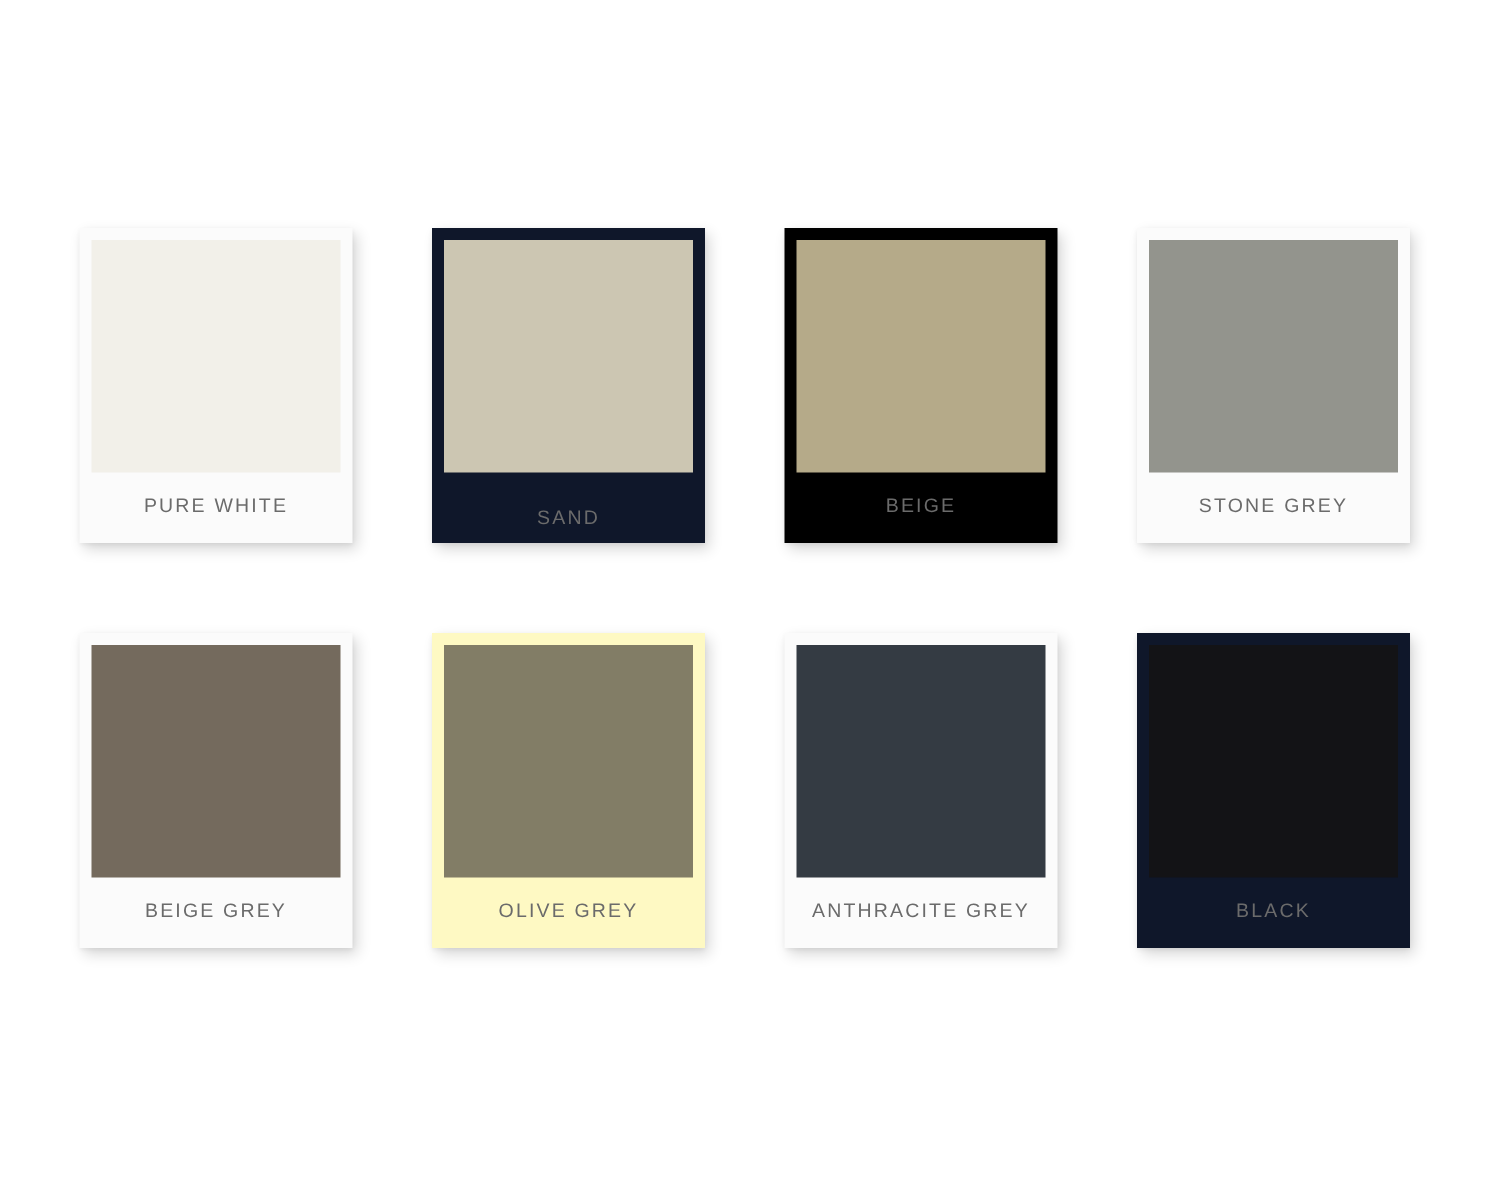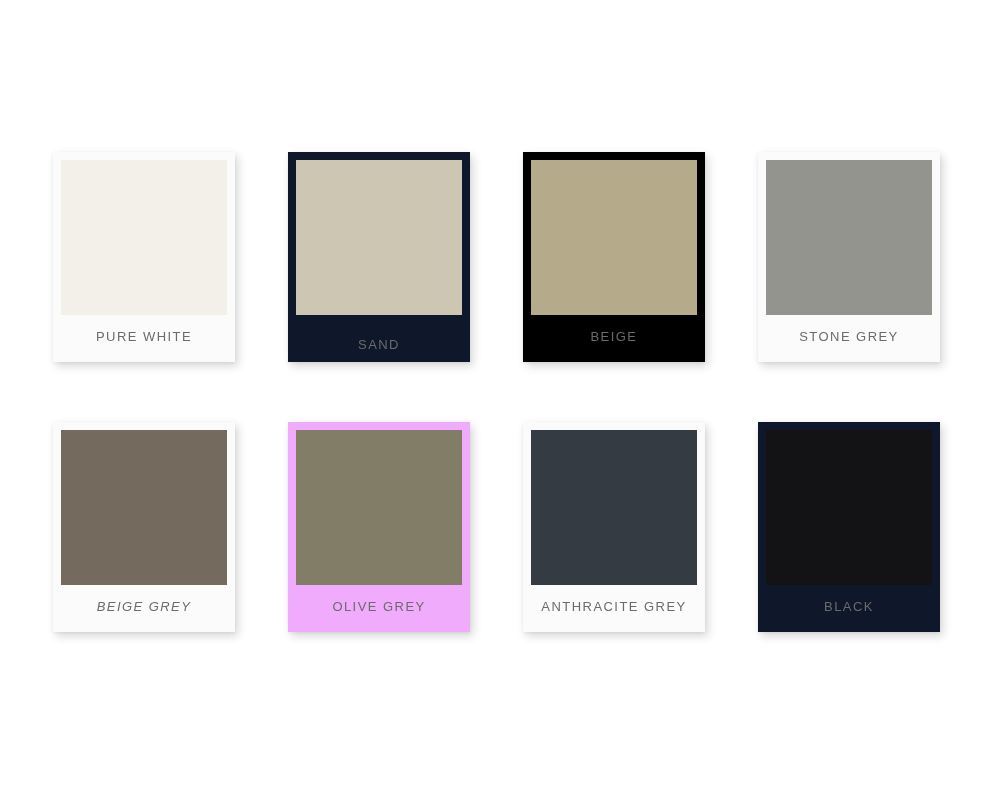--- a/index.html
+++ b/index.html
@@ -102,25 +102,25 @@
     <div class="swatch-card" style="background: rgb(251, 251, 251);">
       <div class="swatch-color" style="background-color: rgb(147, 148, 141);"></div>
       <div class="swatch-label-wrap">
         <span class="swatch-label" style="color: rgb(107, 107, 107);">STONE GREY</span>
       </div>
     </div>
 
     <div class="swatch-card" style="background: rgb(251, 251, 251);">
       <div class="swatch-color" style="background-color: rgb(116, 106, 93);"></div>
       <div class="swatch-label-wrap">
-        <span class="swatch-label" style="color: rgb(107, 107, 107); font-style: italic;">BEIGE GREY</span>
+        <span class="swatch-label" style="color: rgb(107, 107, 107);">BEIGE GREY</span>
       </div>
     </div>
 
-    <div class="swatch-card" style="background: #f0abfc;">
+    <div class="swatch-card" style="background: #fef9c3;">
       <div class="swatch-color" style="background-color: rgb(130, 125, 102);"></div>
       <div class="swatch-label-wrap">
         <span class="swatch-label" style="color: rgb(107, 107, 107);">OLIVE GREY</span>
       </div>
     </div>
 
     <div class="swatch-card" style="background: rgb(251, 251, 251);">
       <div class="swatch-color" style="background-color: rgb(52, 59, 67);"></div>
       <div class="swatch-label-wrap">
         <span class="swatch-label" style="color: rgb(107, 107, 107); text-align: right;">ANTHRACITE GREY</span>

